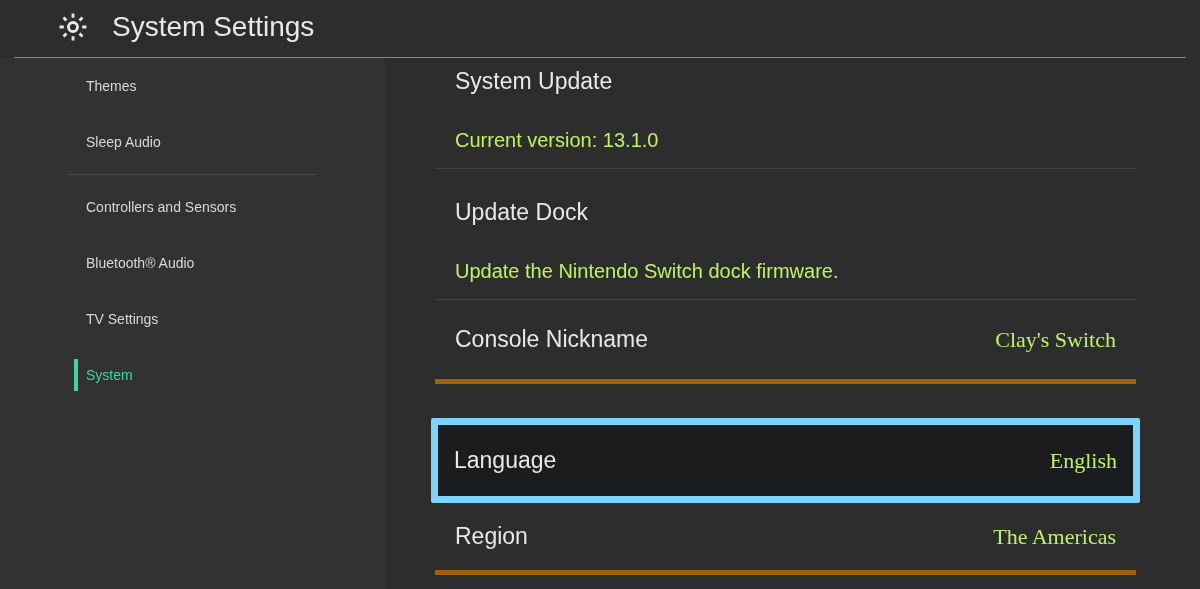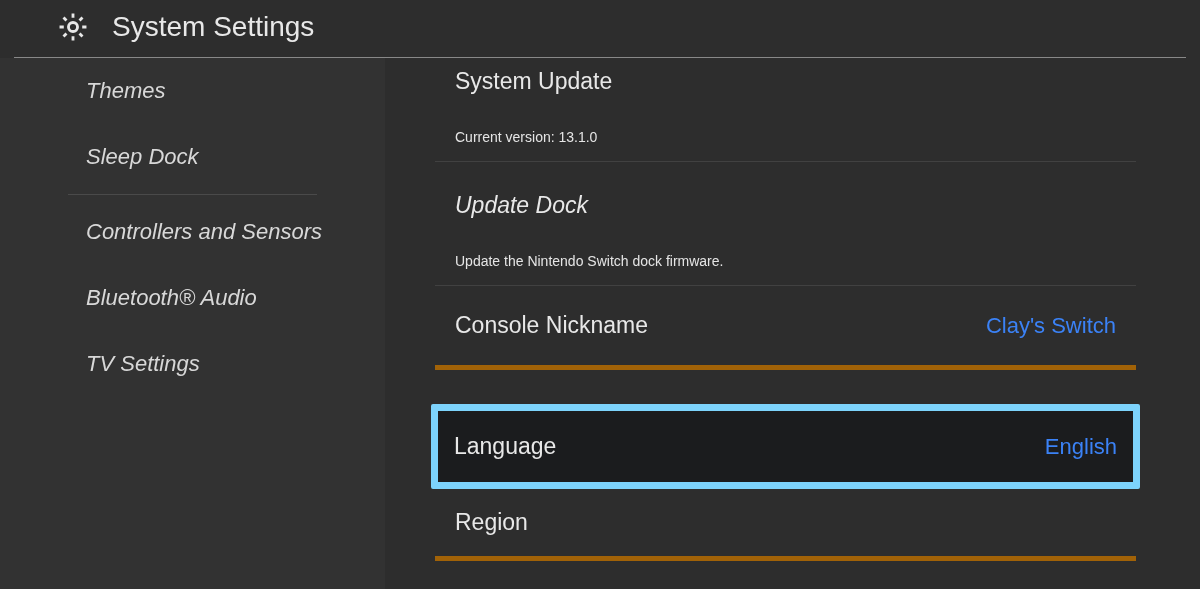--- a/index.html
+++ b/index.html
@@ -25,24 +25,23 @@
       height:1px; background:#888;
     }
     
     .sidebar {
       position:absolute; left:0; top:58px; width:385px; bottom:0;
       background:#323232;
     }
     .sidebar-item {
       position:relative;
       padding:20px 0 20px 86px;
-      font-size:22px;
+      font-size:14px;
       color:#d8d8d8;
       cursor:pointer;
-      font-style:italic;
     }
     .sidebar-divider {
       height:1px; background:#4a4a4a;
       margin:4px 68px 4px 68px;
     }
     .sidebar-item.active { color:#3fd4aa; }
     .sidebar-item.active::before {
       content:""; position:absolute; left:74px; top:12px; bottom:12px; width:4px;
       background:#3fd4aa;
     }
@@ -53,25 +52,25 @@
       padding-right:64px; padding-left:50px;
     }
     .row {
       display:flex; justify-content:space-between; align-items:center;
       padding:20px 20px 20px 20px;
       border-bottom:5px solid #a16207;
       font-size:23px;
       color:#e8e8e8;
     }
     .row-label { }
-    .row-value { color:#3b82f6; font-size:22px; }
+    .row-value { color:#bef264; font-size:22px;font-family:Liberation Serif, serif; }
     .sub {
       padding:14px 20px 16px 20px;
-      font-size:14px;
-      color:#e5e5e5;
+      font-size:20px;
+      color:#bef264;
       border-bottom:1px solid #414141;
     }
     .spacer { height:34px; }
     .row.selected {
       border:7px solid #7dd3fc;
       border-radius:2px;
       background:#1b1c1e;
       padding:22px 16px;
       margin-left:-4px; margin-right:-4px;
     }
@@ -86,48 +85,50 @@
       <circle cx="12" cy="12" r="3.2"></circle>
       <path d="M12 2.5v3M12 18.5v3M21.5 12h-3M5.5 12h-3M18.7 5.3l-2.1 2.1M7.4 16.6l-2.1 2.1M18.7 18.7l-2.1-2.1M7.4 7.4 5.3 5.3"></path>
     </svg>
   </span>
   <span class="header-title">System Settings</span>
 </div>
 <div class="header-divider"></div>
 
 <div class="sidebar">
   <div class="sidebar-item"><span>Themes</span></div>
-  <div class="sidebar-item"><span>Sleep Dock</span></div>
+  <div class="sidebar-item"><span>Sleep Audio</span></div>
   <div class="sidebar-divider"></div>
   <div class="sidebar-item"><span>Controllers and Sensors</span></div>
   <div class="sidebar-item"><span>Bluetooth® Audio</span></div>
   <div class="sidebar-item"><span>TV Settings</span></div>
+  <div class="sidebar-item active"><span>System</span></div>
 </div>
 
 <div class="main">
 
   <div class="row noborder" style="padding-top:10px;text-align:center;">
     <span class="row-label">System Update</span>
   </div>
   <div class="sub">Current version: 13.1.0</div>
 
-  <div class="row noborder" style="padding-top:30px;font-style:italic;">
+  <div class="row noborder" style="padding-top:30px;">
     <span class="row-label">Update Dock</span>
   </div>
   <div class="sub">Update the Nintendo Switch dock firmware.</div>
 
   <div class="row" style="padding-top:26px; padding-bottom:26px;">
     <span class="row-label">Console Nickname</span>
     <span class="row-value">Clay's Switch</span>
   </div>
 
   <div class="spacer"></div>
 
   <div class="row selected">
     <span class="row-label">Language</span>
     <span class="row-value">English</span>
   </div>
 
   <div class="row">
     <span class="row-label">Region</span>
+    <span class="row-value">The Americas</span>
   </div>
 
 </div>
 
 </body></html>

